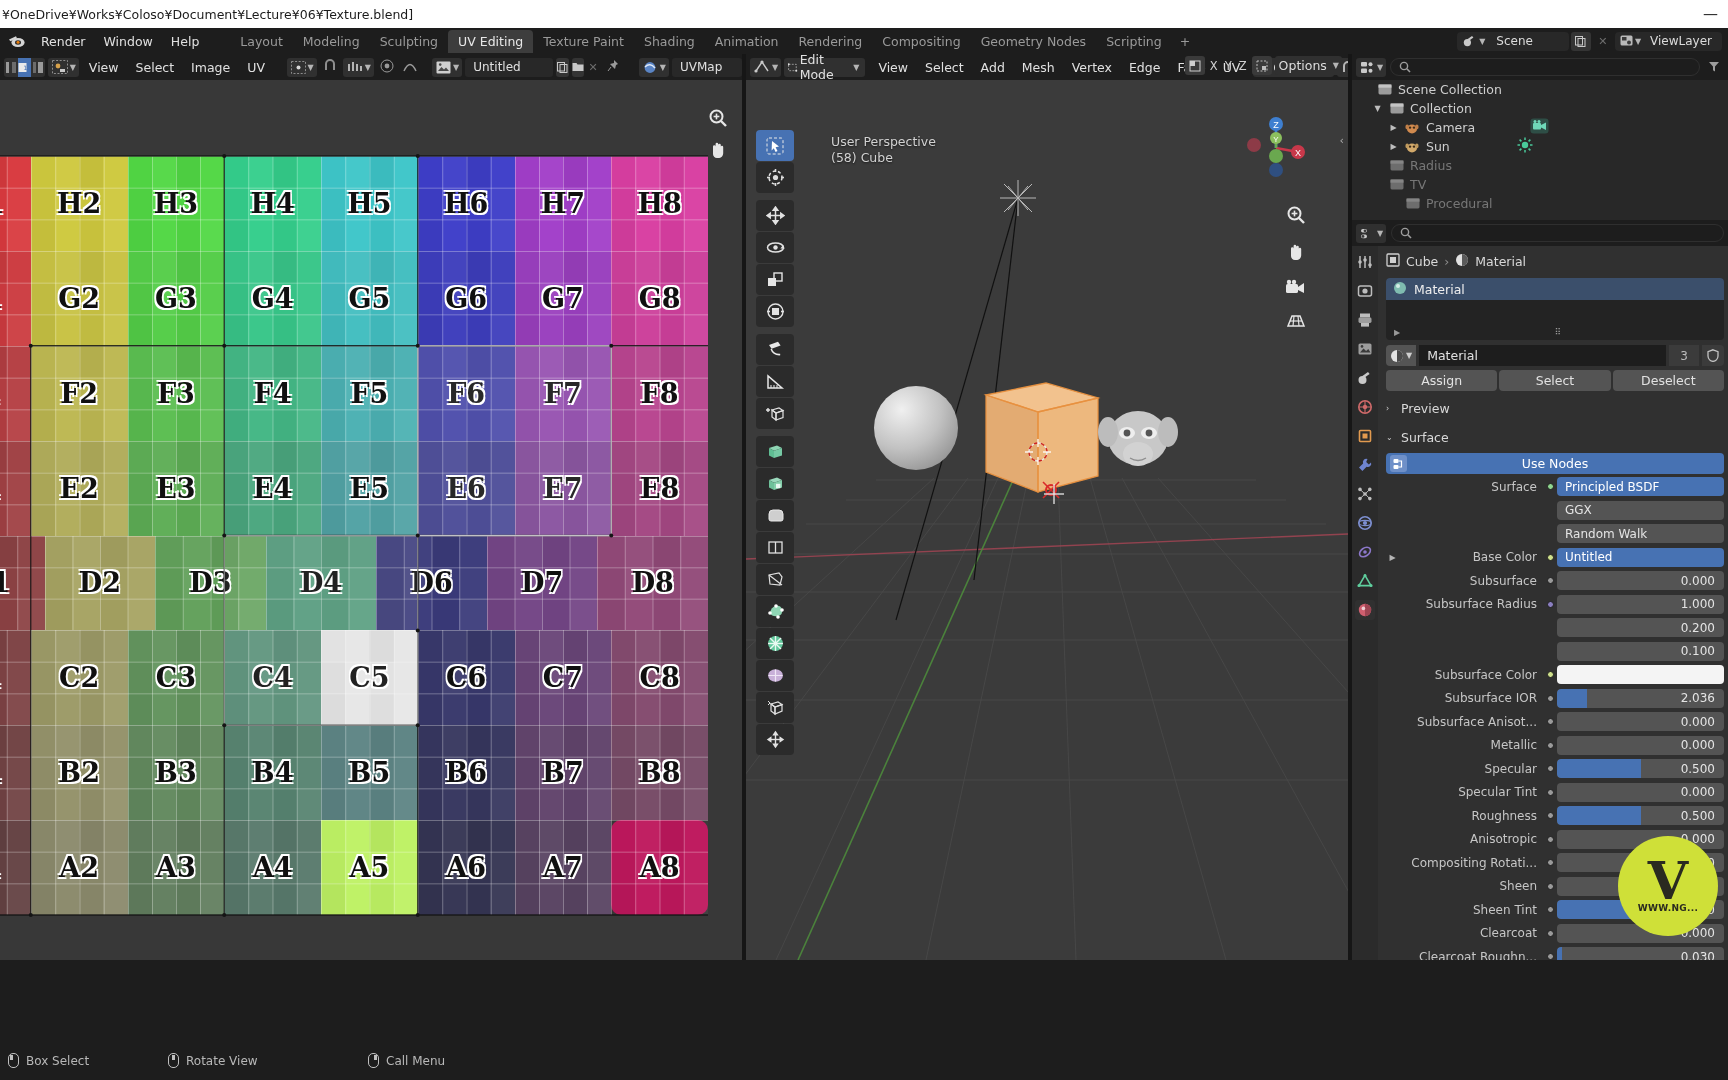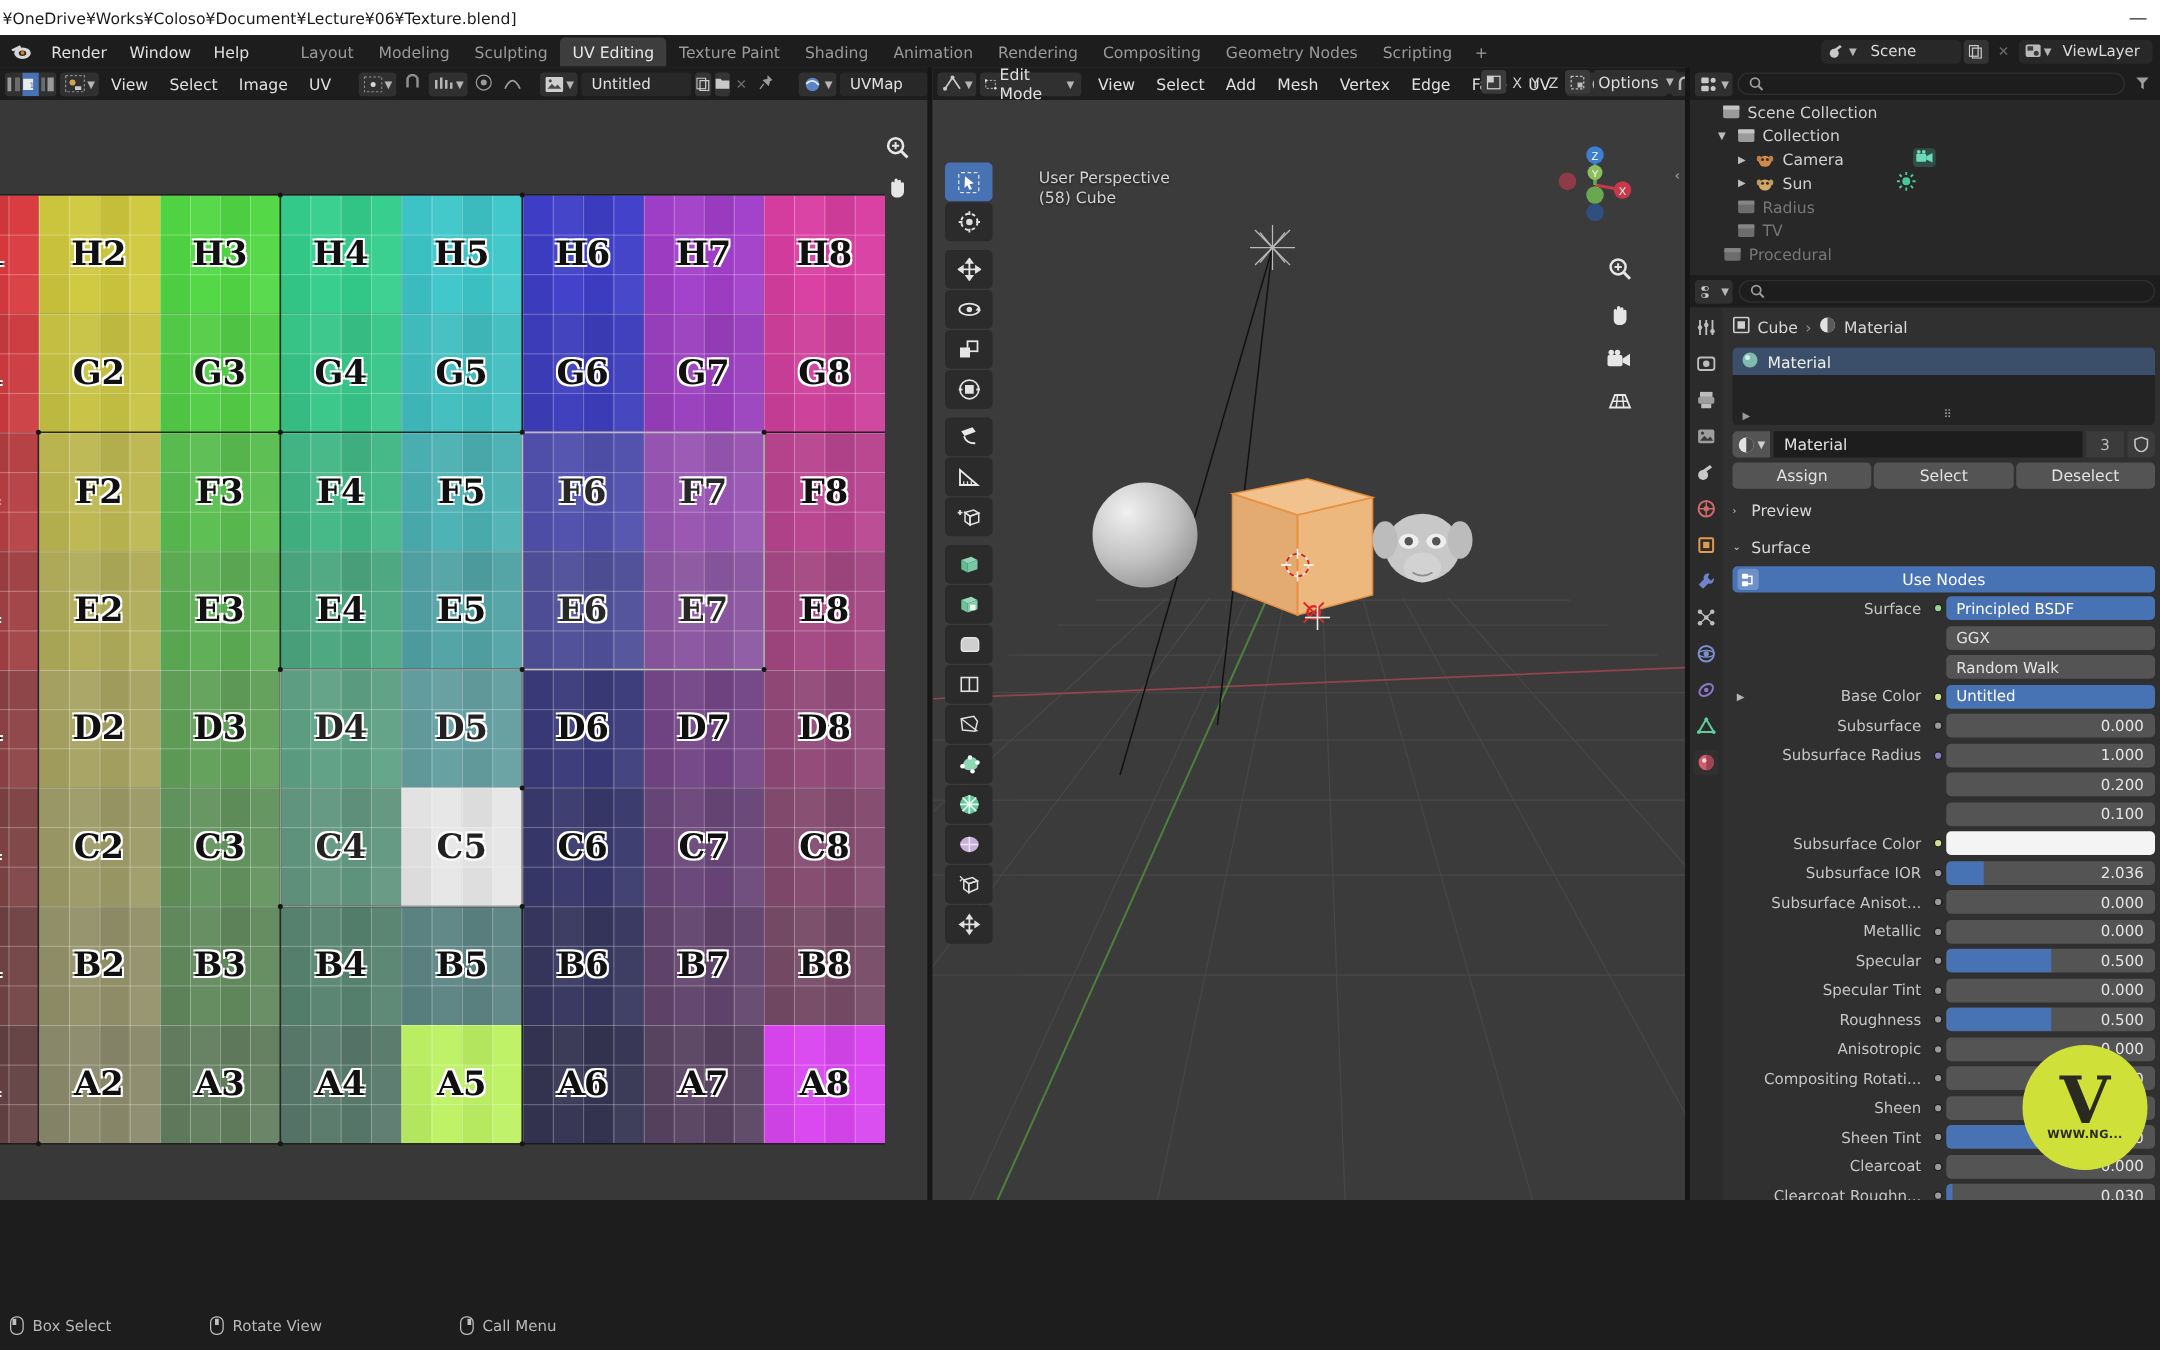--- a/index.html
+++ b/index.html
@@ -934,36 +934,20 @@
             <div class="cellpatch" style="left: 25%; top: 33.34%; width: 25%; height: 33.34%; background: rgba(255, 255, 255, 0.05);"></div>
             <div class="cellpatch" style="left: 50%; top: 33.34%; width: 25%; height: 33.34%; background: rgba(0, 0, 0, 0.02);"></div>
             <div class="cellpatch" style="left: 75%; top: 33.34%; width: 25%; height: 33.34%; background: rgba(255, 255, 255, 0.035);"></div>
             <div class="cellpatch" style="left: 0%; top: 66.68%; width: 25%; height: 33.34%; background: rgba(0, 0, 0, 0.05);"></div>
             <div class="cellpatch" style="left: 25%; top: 66.68%; width: 25%; height: 33.34%; background: rgba(255, 255, 255, 0.02);"></div>
             <div class="cellpatch" style="left: 50%; top: 66.68%; width: 25%; height: 33.34%; background: rgba(0, 0, 0, 0.035);"></div>
             <div class="cellpatch" style="left: 75%; top: 66.68%; width: 25%; height: 33.34%; background: rgba(255, 255, 255, 0.05);"></div>
             <div class="subgrid"></div>
             <span class="lbl">D4</span>
           </div>
-          <div class="uvcell" style="background: rgb(88, 151, 153);">
-            <div class="cellpatch" style="left: 0%; top: 0%; width: 25%; height: 33.34%; background: rgba(0, 0, 0, 0.02);"></div>
-            <div class="cellpatch" style="left: 25%; top: 0%; width: 25%; height: 33.34%; background: rgba(255, 255, 255, 0.035);"></div>
-            <div class="cellpatch" style="left: 50%; top: 0%; width: 25%; height: 33.34%; background: rgba(0, 0, 0, 0.05);"></div>
-            <div class="cellpatch" style="left: 75%; top: 0%; width: 25%; height: 33.34%; background: rgba(255, 255, 255, 0.02);"></div>
-            <div class="cellpatch" style="left: 0%; top: 33.34%; width: 25%; height: 33.34%; background: rgba(0, 0, 0, 0.035);"></div>
-            <div class="cellpatch" style="left: 25%; top: 33.34%; width: 25%; height: 33.34%; background: rgba(255, 255, 255, 0.05);"></div>
-            <div class="cellpatch" style="left: 50%; top: 33.34%; width: 25%; height: 33.34%; background: rgba(0, 0, 0, 0.02);"></div>
-            <div class="cellpatch" style="left: 75%; top: 33.34%; width: 25%; height: 33.34%; background: rgba(255, 255, 255, 0.035);"></div>
-            <div class="cellpatch" style="left: 0%; top: 66.68%; width: 25%; height: 33.34%; background: rgba(0, 0, 0, 0.05);"></div>
-            <div class="cellpatch" style="left: 25%; top: 66.68%; width: 25%; height: 33.34%; background: rgba(255, 255, 255, 0.02);"></div>
-            <div class="cellpatch" style="left: 50%; top: 66.68%; width: 25%; height: 33.34%; background: rgba(0, 0, 0, 0.035);"></div>
-            <div class="cellpatch" style="left: 75%; top: 66.68%; width: 25%; height: 33.34%; background: rgba(255, 255, 255, 0.05);"></div>
-            <div class="subgrid"></div>
-            <span class="lbl">D5</span>
-          </div>
           <div class="uvcell" style="background: rgb(59, 59, 123);">
             <div class="cellpatch" style="left: 0%; top: 0%; width: 25%; height: 33.34%; background: rgba(0, 0, 0, 0.02);"></div>
             <div class="cellpatch" style="left: 25%; top: 0%; width: 25%; height: 33.34%; background: rgba(255, 255, 255, 0.035);"></div>
             <div class="cellpatch" style="left: 50%; top: 0%; width: 25%; height: 33.34%; background: rgba(0, 0, 0, 0.05);"></div>
             <div class="cellpatch" style="left: 75%; top: 0%; width: 25%; height: 33.34%; background: rgba(255, 255, 255, 0.02);"></div>
             <div class="cellpatch" style="left: 0%; top: 33.34%; width: 25%; height: 33.34%; background: rgba(0, 0, 0, 0.035);"></div>
             <div class="cellpatch" style="left: 25%; top: 33.34%; width: 25%; height: 33.34%; background: rgba(255, 255, 255, 0.05);"></div>
             <div class="cellpatch" style="left: 50%; top: 33.34%; width: 25%; height: 33.34%; background: rgba(0, 0, 0, 0.02);"></div>
             <div class="cellpatch" style="left: 75%; top: 33.34%; width: 25%; height: 33.34%; background: rgba(255, 255, 255, 0.035);"></div>
             <div class="cellpatch" style="left: 0%; top: 66.68%; width: 25%; height: 33.34%; background: rgba(0, 0, 0, 0.05);"></div>
@@ -1354,21 +1338,21 @@
             <div class="cellpatch" style="left: 25%; top: 33.34%; width: 25%; height: 33.34%; background: rgba(255, 255, 255, 0.05);"></div>
             <div class="cellpatch" style="left: 50%; top: 33.34%; width: 25%; height: 33.34%; background: rgba(0, 0, 0, 0.02);"></div>
             <div class="cellpatch" style="left: 75%; top: 33.34%; width: 25%; height: 33.34%; background: rgba(255, 255, 255, 0.035);"></div>
             <div class="cellpatch" style="left: 0%; top: 66.68%; width: 25%; height: 33.34%; background: rgba(0, 0, 0, 0.05);"></div>
             <div class="cellpatch" style="left: 25%; top: 66.68%; width: 25%; height: 33.34%; background: rgba(255, 255, 255, 0.02);"></div>
             <div class="cellpatch" style="left: 50%; top: 66.68%; width: 25%; height: 33.34%; background: rgba(0, 0, 0, 0.035);"></div>
             <div class="cellpatch" style="left: 75%; top: 66.68%; width: 25%; height: 33.34%; background: rgba(255, 255, 255, 0.05);"></div>
             <div class="subgrid"></div>
             <span class="lbl">A7</span>
           </div>
-          <div class="uvcell" style="background: #d946ef;">
+          <div class="uvcell" style="background: #be185d; border-radius: 10px;">
             <div class="cellpatch" style="left: 0%; top: 0%; width: 25%; height: 33.34%; background: rgba(0, 0, 0, 0.02);"></div>
             <div class="cellpatch" style="left: 25%; top: 0%; width: 25%; height: 33.34%; background: rgba(255, 255, 255, 0.035);"></div>
             <div class="cellpatch" style="left: 50%; top: 0%; width: 25%; height: 33.34%; background: rgba(0, 0, 0, 0.05);"></div>
             <div class="cellpatch" style="left: 75%; top: 0%; width: 25%; height: 33.34%; background: rgba(255, 255, 255, 0.02);"></div>
             <div class="cellpatch" style="left: 0%; top: 33.34%; width: 25%; height: 33.34%; background: rgba(0, 0, 0, 0.035);"></div>
             <div class="cellpatch" style="left: 25%; top: 33.34%; width: 25%; height: 33.34%; background: rgba(255, 255, 255, 0.05);"></div>
             <div class="cellpatch" style="left: 50%; top: 33.34%; width: 25%; height: 33.34%; background: rgba(0, 0, 0, 0.02);"></div>
             <div class="cellpatch" style="left: 75%; top: 33.34%; width: 25%; height: 33.34%; background: rgba(255, 255, 255, 0.035);"></div>
             <div class="cellpatch" style="left: 0%; top: 66.68%; width: 25%; height: 33.34%; background: rgba(0, 0, 0, 0.05);"></div>
             <div class="cellpatch" style="left: 25%; top: 66.68%; width: 25%; height: 33.34%; background: rgba(255, 255, 255, 0.02);"></div>
@@ -1906,21 +1890,21 @@
     <div class="ol-row dim" style="padding-left:20px">
       <span class="ol-tri"></span>
       <span class="ol-ico">
         <svg width="14" height="13" viewBox="0 0 14 13">
             <rect x="0.5" y="1.5" width="13" height="10" rx="1.4" fill="#6d6d6d"></rect>
             <rect x="0.5" y="1.5" width="13" height="3.2" fill="#858585"></rect>
           </svg>
       </span>
       <span>TV</span>
     </div>
-    <div class="ol-row dim" style="padding-left:9px">
+    <div class="ol-row dim" style="padding-left:36px">
       <span class="ol-tri"></span>
       <span class="ol-ico">
         <svg width="14" height="13" viewBox="0 0 14 13">
             <rect x="0.5" y="1.5" width="13" height="10" rx="1.4" fill="#6d6d6d"></rect>
             <rect x="0.5" y="1.5" width="13" height="3.2" fill="#858585"></rect>
           </svg>
       </span>
       <span>Procedural</span>
     </div>
   </div>

